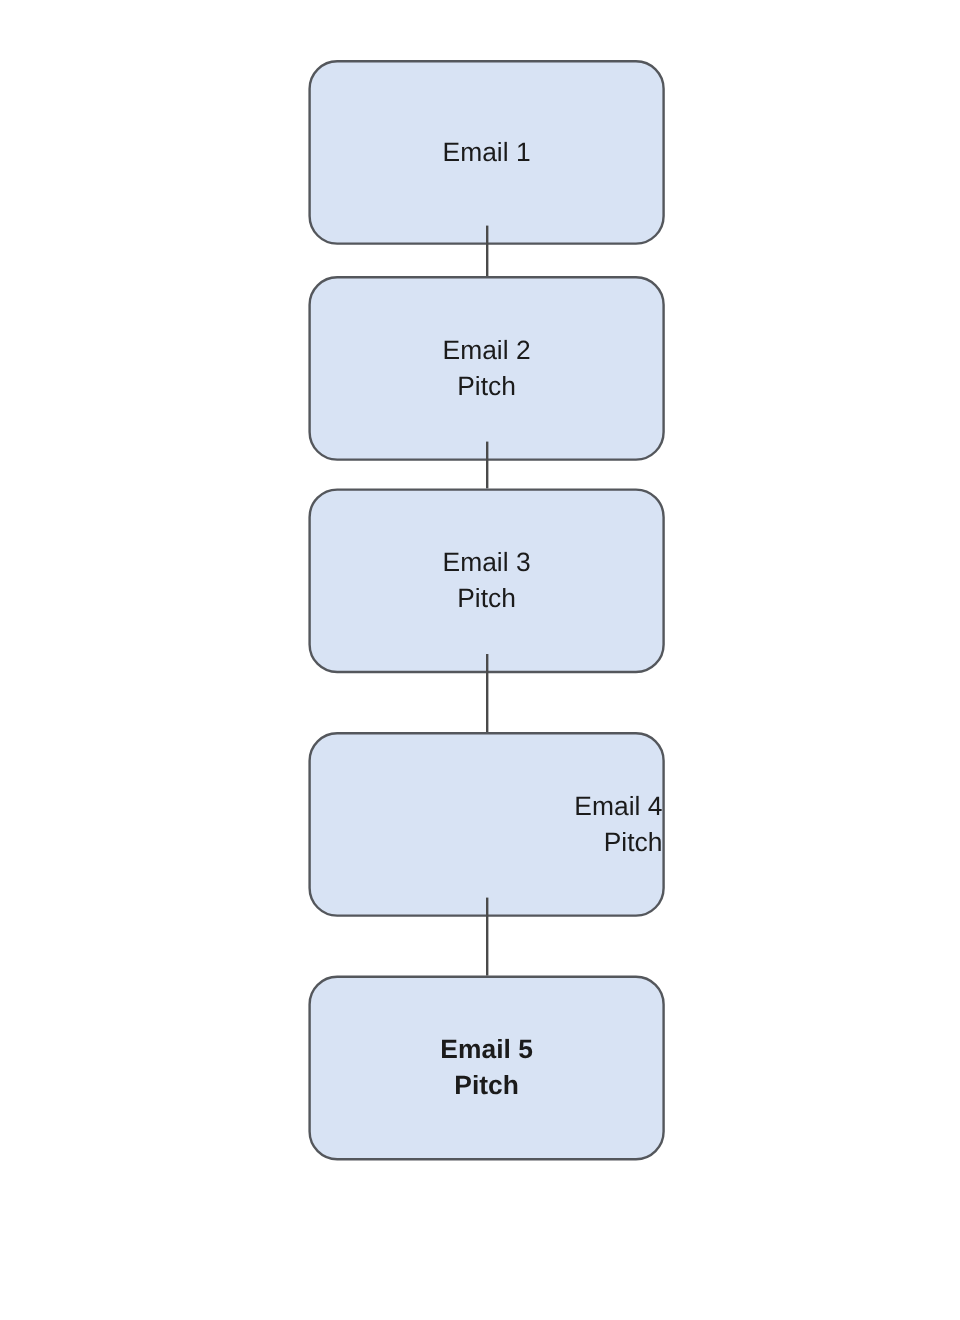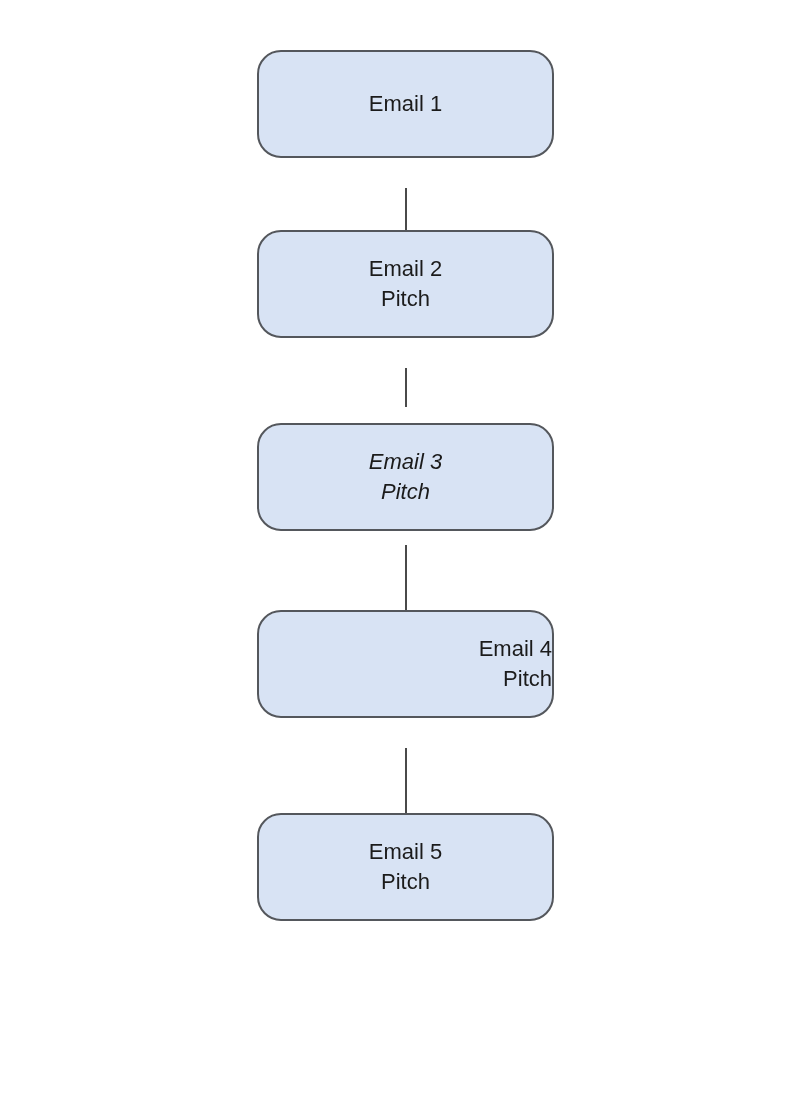--- a/index.html
+++ b/index.html
@@ -19,38 +19,38 @@
     position: relative;
     width: 800px;
     height: 1100px;
     background: var(--background);
     overflow: hidden;
   }
   .node {
     position: absolute;
     left: 257px;
     width: 297px;
-    height: 108px;
+    height: 154px;
     background: var(--node-fill);
     border: 2px solid var(--node-border);
     border-radius: 24px;
     display: flex;
     flex-direction: column;
     justify-content: center;
     align-items: center;
     text-align: center;
     color: var(--text);
     font-size: 22px;
     line-height: 30px;
   }
   .n1 { top: 50px;  }
   .n2 { top: 230px; align-items: center; }
-  .n3 { top: 423px; font-style: italic; }
+  .n3 { top: 407px; }
   .n4 { top: 610px; align-items: flex-end; }
-  .n5 { top: 813px; }
+  .n5 { top: 813px; font-weight: bold; }
   .connector {
     position: absolute;
     left: 405px;
     width: 2px;
     background: var(--connector);
   }
   .c1 { top: 188px; height: 42px; }
   .c2 { top: 368px; height: 39px; }
   .c3 { top: 545px; height: 65px; }
   .c4 { top: 748px; height: 65px; }

